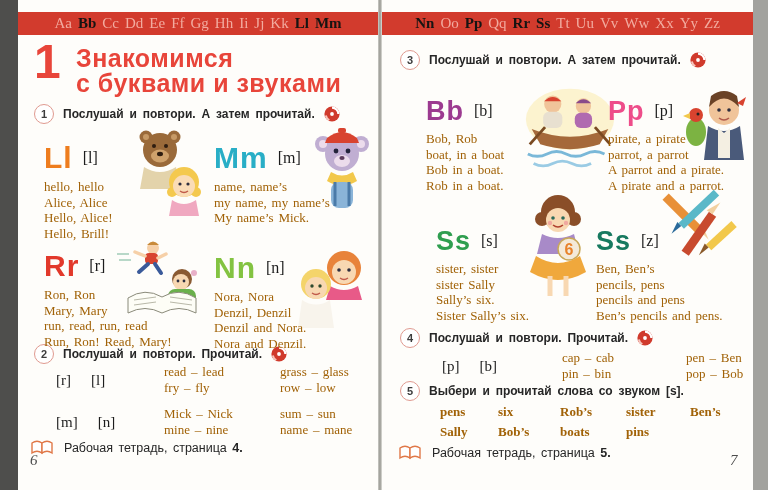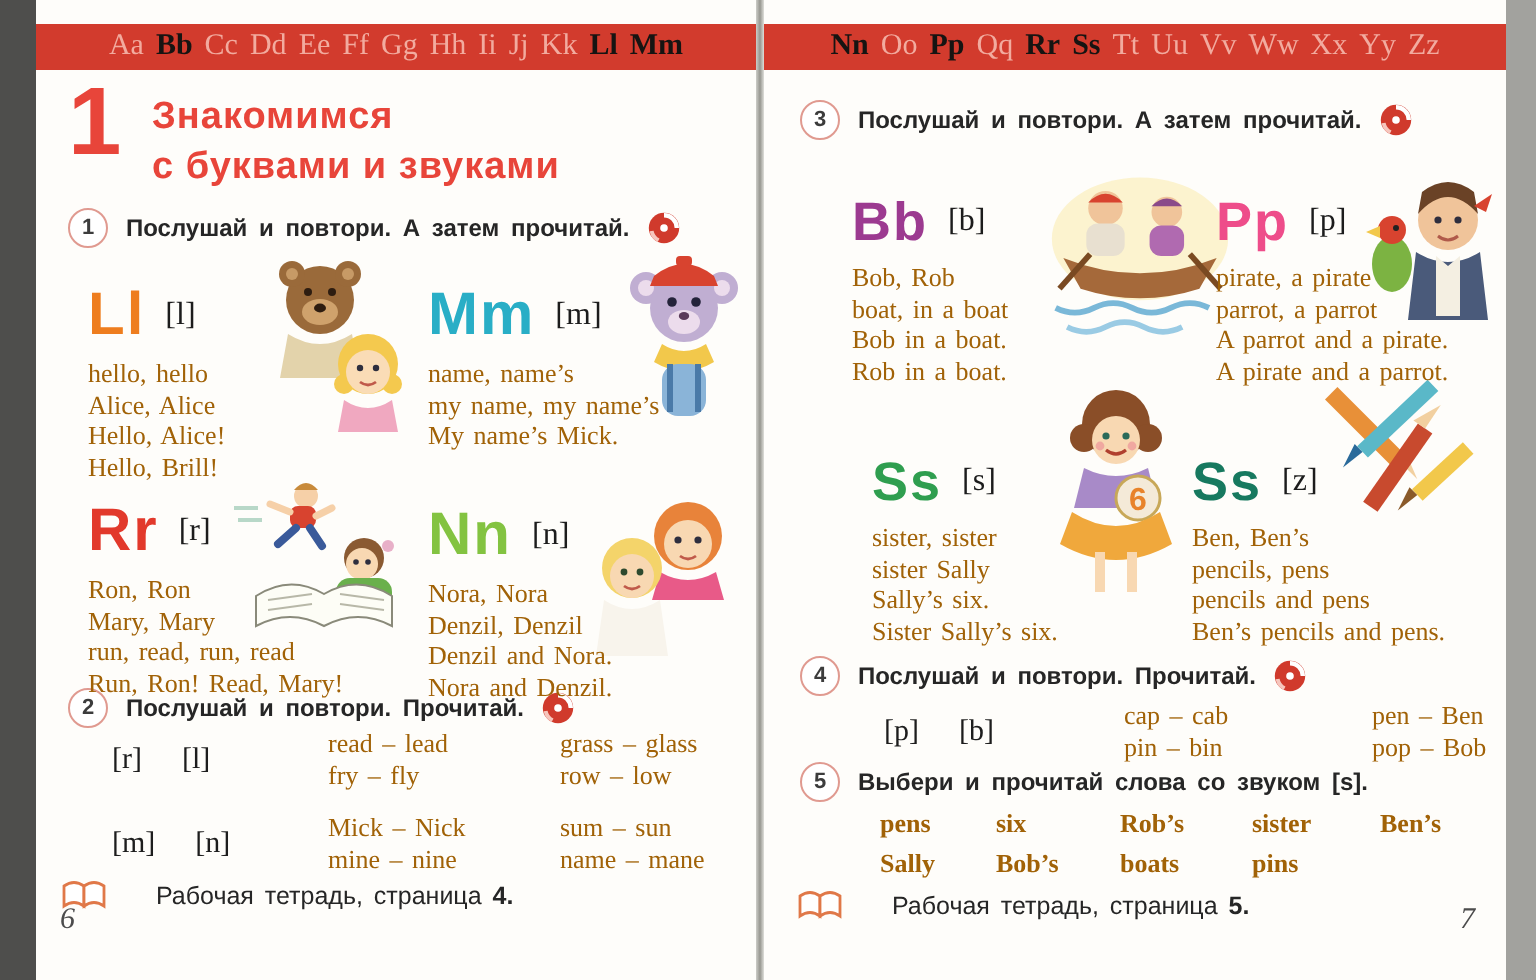--- a/index.html
+++ b/index.html
@@ -7,42 +7,42 @@
   .edge-left{position:absolute;left:0;top:0;width:18px;height:490px;background:#4e4e4c;}
   .edge-right{position:absolute;left:753px;top:0;width:15px;height:490px;background:#a2a29e;}
   .gutter{position:absolute;left:378px;top:0;width:4px;height:490px;background:linear-gradient(90deg,#cdcdc8,#96968f,#dfdfda);}
   .page{position:absolute;top:0;height:490px;background:#fefdfa;}
   .page.left{left:18px;width:360px;}
   .page.right{left:382px;width:371px;}
   .strip{position:absolute;left:0;right:0;top:12px;height:23px;background:#d23b2d;display:flex;justify-content:center;align-items:center;text-align:center;}
   .strip-letter{font-family:"Liberation Serif",serif;font-size:15px;color:#f2ab9f;padding:0 3px;white-space:nowrap;}
   .strip-letter.hl{color:#161412;font-weight:bold;}
   .unit-num{position:absolute;left:16px;top:38px;font-size:48px;font-weight:800;color:#e8453a;line-height:1;}
-  .unit-title{position:absolute;left:58px;top:46px;font-size:19px;font-weight:700;color:#e8453a;line-height:25px;letter-spacing:.5px;}
+  .unit-title{position:absolute;left:58px;top:46px;font-size:25px;font-weight:700;color:#e8453a;line-height:25px;letter-spacing:.5px;}
   .ex-row{position:absolute;display:flex;align-items:center;gap:9px;}
   .ex-circle{width:18px;height:18px;border:1.4px solid #e09a90;border-radius:50%;display:flex;align-items:center;justify-content:center;font-size:11px;font-weight:bold;color:#3c3c3c;background:#fff;flex:0 0 auto;}
   .ex-text{font-size:12px;font-weight:bold;color:#262626;word-spacing:2.5px;white-space:nowrap;}
   .cd-icon{flex:0 0 auto;}
   .letter-block{position:absolute;z-index:2;}
   .lb-head{display:flex;align-items:center;gap:10px;}
   .lb-letter{font-size:30px;font-weight:800;line-height:32px;letter-spacing:1px;}
   .page.right .lb-letter{font-size:27px;line-height:30px;}
   .lb-sound{font-family:"Liberation Serif",serif;font-size:16px;color:#1c1c1c;}
   .lb-lines{margin-top:5px;}
   .wl{font-family:"Liberation Serif",serif;font-size:13px;line-height:15.5px;color:#a16207;word-spacing:1.5px;white-space:nowrap;}
   .illus{position:absolute;z-index:1;}
   .mp-area{position:absolute;}
   .mp-row{display:grid;align-items:center;}
   .page.left .mp-row{grid-template-columns:108px 116px 1fr;margin-bottom:10px;}
   .page.right .mp-row{grid-template-columns:120px 124px 1fr;}
   .mp-sounds{font-family:"Liberation Serif",serif;font-size:15px;color:#1d1d1d;display:flex;gap:20px;}
   .mp-col .wl{line-height:16px;}
   .words-grid{position:absolute;display:grid;grid-template-columns:58px 62px 66px 64px 1fr;font-weight:bold;}
   .words-grid .wl{line-height:20px;}
-  .wb-row{position:absolute;display:flex;align-items:center;gap:24px;}
+  .wb-row{position:absolute;display:flex;align-items:center;gap:10px;}
   .wb-text{font-size:12.5px;color:#262626;word-spacing:2px;}
   .wb-page{font-weight:bold;}
   .page-num{position:absolute;font-family:"Liberation Serif",serif;font-style:italic;font-size:15px;color:#4c4c4c;}
 </style>
 </head>
 <body>
 
 <div class="scene">
   <div class="edge-left"></div>
   <div class="edge-right"></div>

